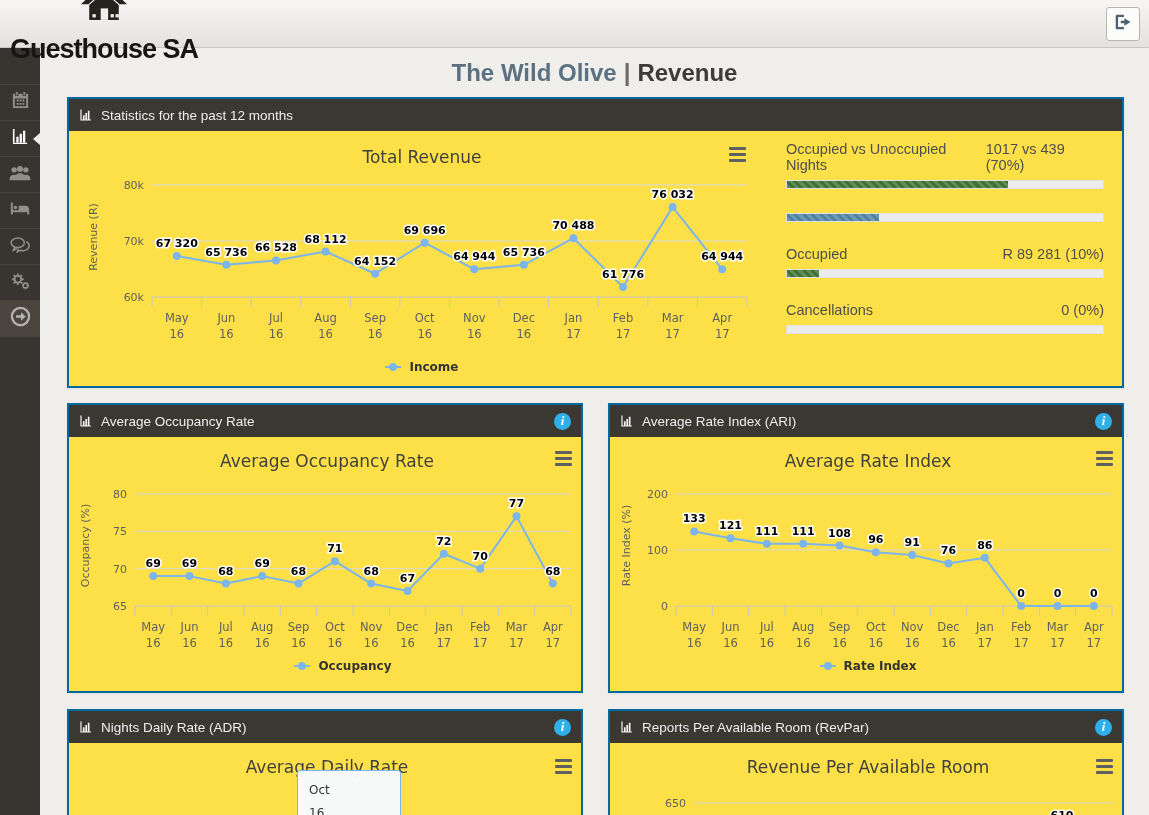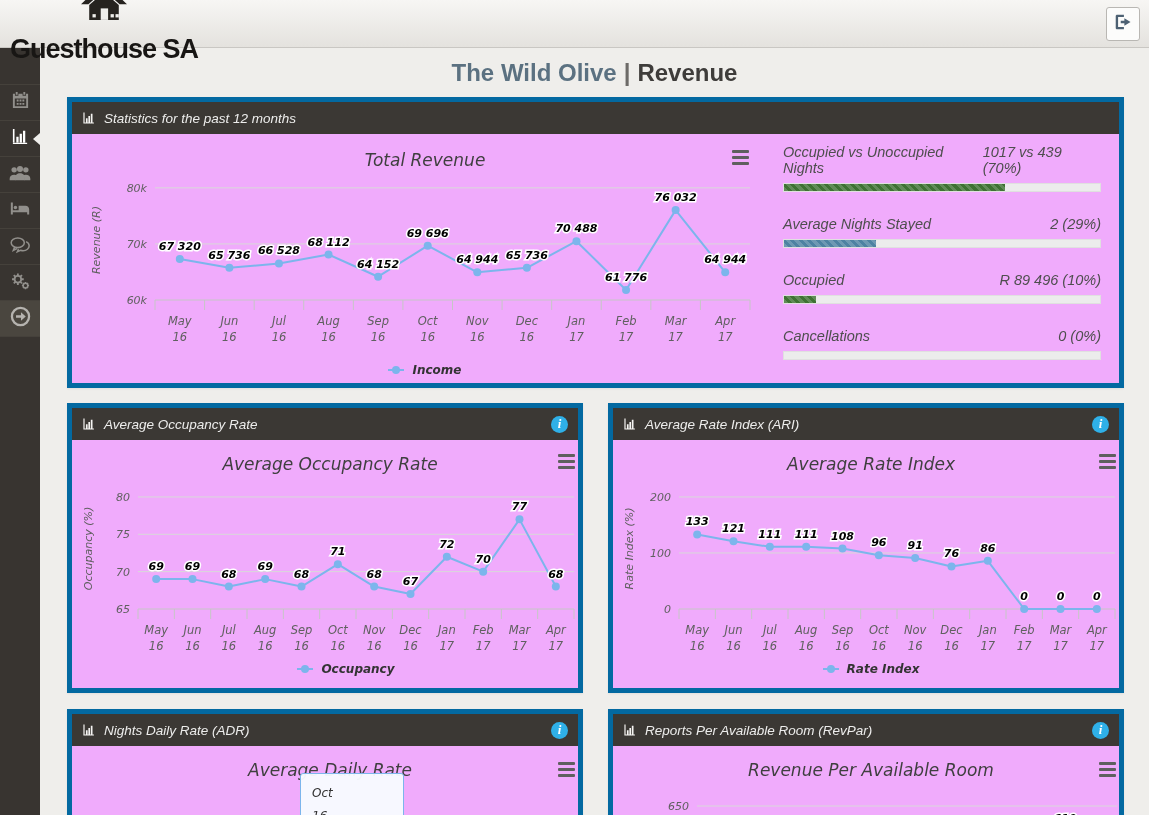--- a/index.html
+++ b/index.html
@@ -44,21 +44,21 @@
   .page-title {
     position: absolute; left: 40px; top: 48px; width: 1109px; height: 49px;
     display: flex; align-items: center; justify-content: center;
     font-size: 24px; font-weight: bold;
   }
   .pt-property { color: #5b7181; }
   .pt-sep { color: #6d6b68; margin: 0 7px; font-weight: bold; }
   .pt-section { color: #3e3c3a; }
 
   
-  .panel { position: absolute; background: #f0abfc; border: 5px solid #0369a1; box-shadow: 0 1px 2px rgba(0,0,0,.06); font-style: italic; }
+  .panel { position: absolute; background: #fde047; border: 2px solid #0369a1; box-shadow: 0 1px 2px rgba(0,0,0,.06); }
   #panel-stats  { left: 67px;  top: 97px;  width: 1057px; height: 291px; }
   #panel-occ    { left: 67px;  top: 403px; width: 516px;  height: 290px; }
   #panel-ari    { left: 608px; top: 403px; width: 516px;  height: 290px; }
   #panel-adr    { left: 67px;  top: 709px; width: 516px;  height: 240px; }
   #panel-revpar { left: 608px; top: 709px; width: 516px;  height: 240px; }
 
   .panel-hd {
     height: 32px; background: #3b3834; color: #ededec;
     display: flex; align-items: center; gap: 8px; padding: 0 10px;
     font-size: 13.5px;
@@ -305,32 +305,28 @@
       <div class="metric">
         <div class="m-row">
           <span>Occupied vs Unoccupied Nights</span>
           <span>1017 vs 439 (70%)</span>
         </div>
         <div class="m-bar">
             <div class="m-fill" style="width: 70%; background-color: rgb(62, 114, 51);"></div>
           </div>
       </div>
       <div class="metric">
-        <div class="m-row">
-          <span>Average Nights Stayed</span>
-          <span>2 (29%)</span>
-        </div>
         <div class="m-bar">
             <div class="m-fill" style="width: 29%; background-color: rgb(78, 130, 162);"></div>
           </div>
       </div>
       <div class="metric">
         <div class="m-row">
           <span>Occupied</span>
-          <span>R 89 496 (10%)</span>
+          <span>R 89 281 (10%)</span>
         </div>
         <div class="m-bar">
             <div class="m-fill" style="width: 10%; background-color: rgb(62, 114, 51);"></div>
           </div>
       </div>
       <div class="metric">
         <div class="m-row">
           <span>Cancellations</span>
           <span>0 (0%)</span>
         </div>

